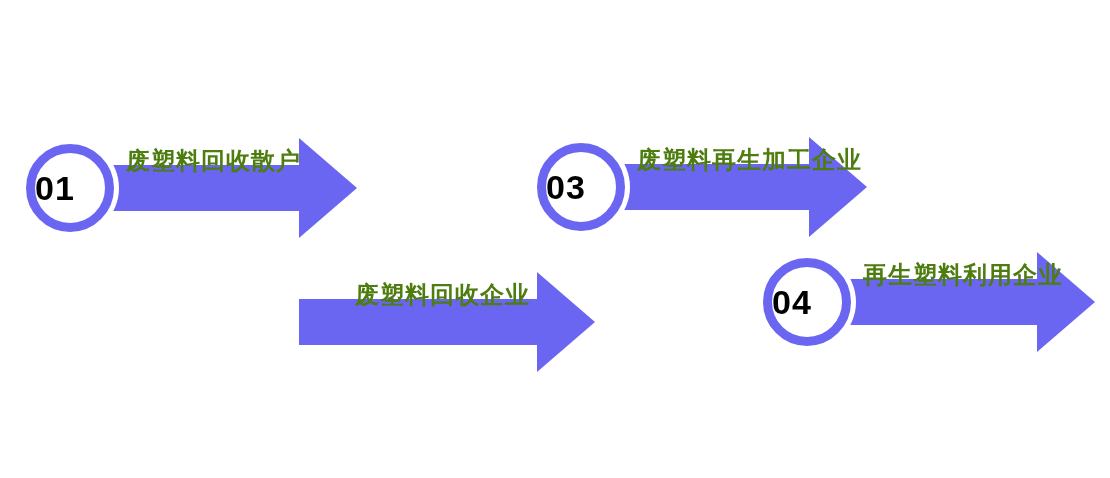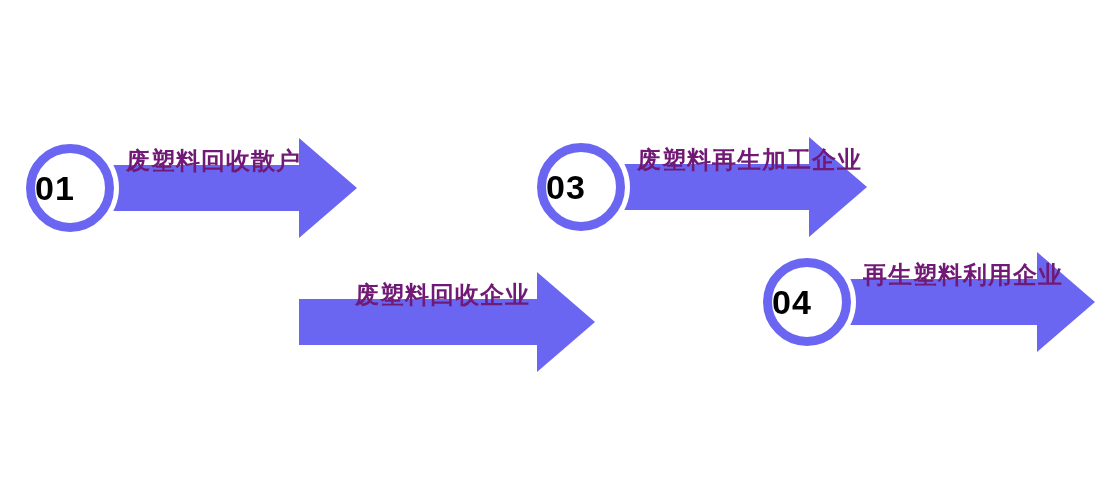--- a/index.html
+++ b/index.html
@@ -48,21 +48,21 @@
     border-top: 50px solid transparent;
     border-bottom: 50px solid transparent;
     border-left: 58px solid var(--accent, #6A66F2);
   }
   .label {
     position: absolute;
     left: 56px;
     top: 0;
     line-height: 46px;
     white-space: nowrap;
-    color: #701a75;
+    color: #4d7c0f;
     font-size: 24px;
     font-weight: bold;
     letter-spacing: 1px;
     z-index: 2;
   }
   .circle {
     position: absolute;
     left: 0;
     top: 6px;
     width: 88px;

